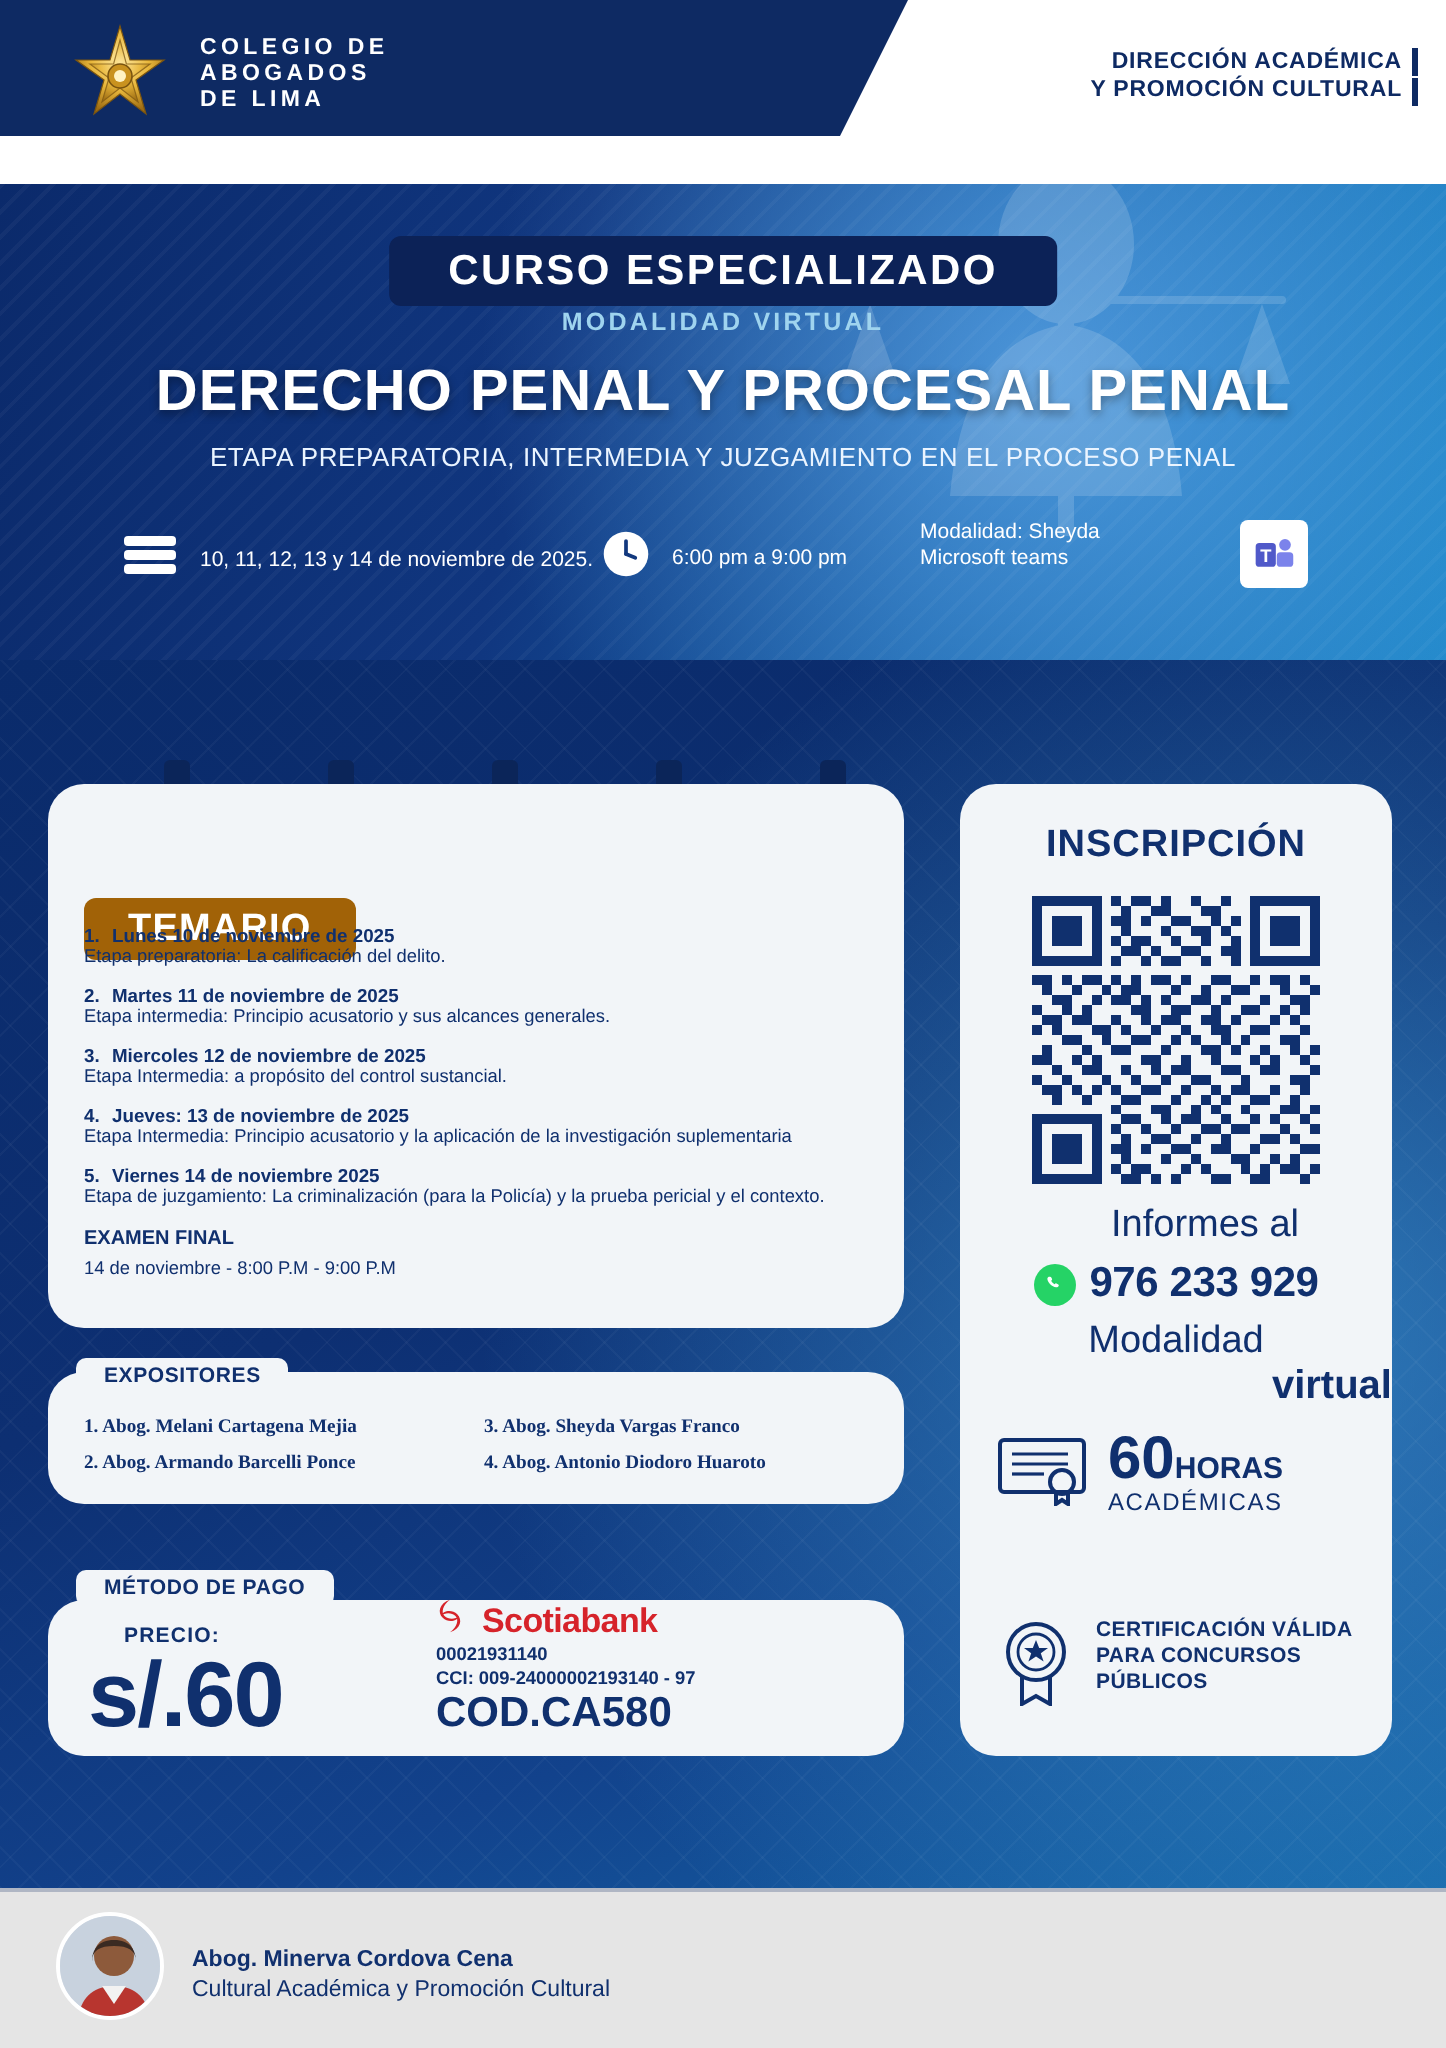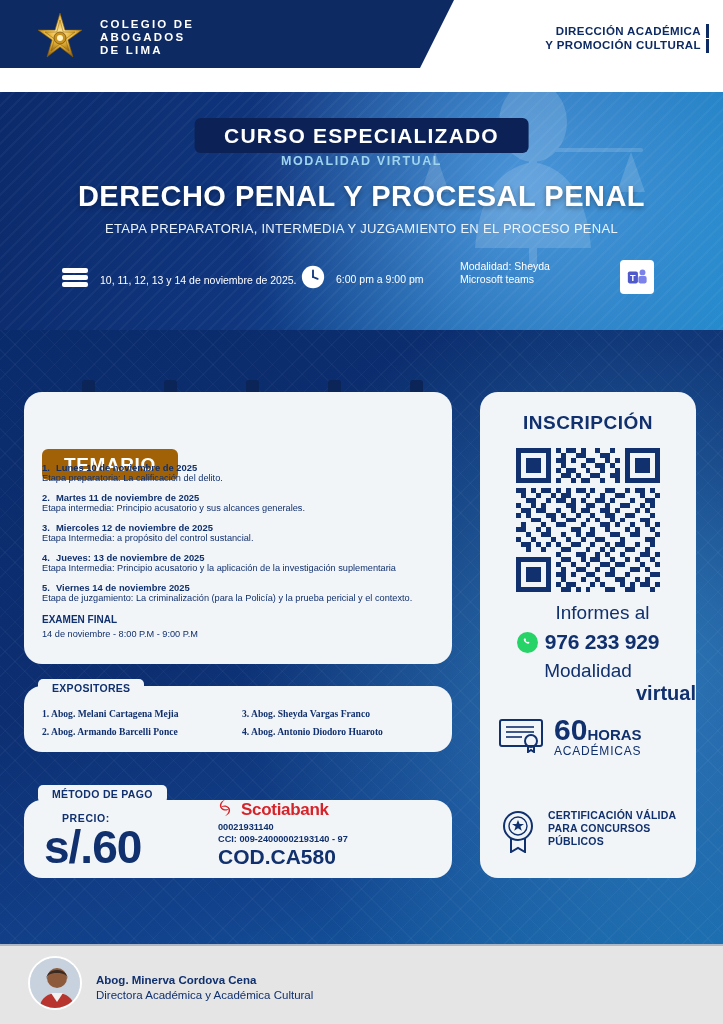--- a/index.html
+++ b/index.html
@@ -616,16 +616,16 @@
     <div class="avatar">
       <svg viewBox="0 0 54 54" width="54" height="54">
         <rect width="54" height="54" fill="#c8d2de"></rect>
         <circle cx="27" cy="20" r="10" fill="#8d5a3b"></circle>
         <path d="M27 12 c-8 0 -11 5 -11 11 c0 -6 4 -8 11 -8 c7 0 11 2 11 8 c0 -6 -3 -11 -11 -11z" fill="#3a2a22"></path>
         <path d="M9 54 c0 -13 8 -19 18 -19 c10 0 18 6 18 19 z" fill="#b8352f"></path>
         <path d="M21 35 l6 9 l6 -9 z" fill="#f2f2f2"></path>
       </svg>
     </div>
     <div class="f-name">Abog. Minerva Cordova Cena</div>
-    <div class="f-role">Directora Académica y Académica Cultural</div>
+    <div class="f-role">Cultural Académica y Promoción Cultural</div>
   </div>
 
 </div>
 
 </body></html>

